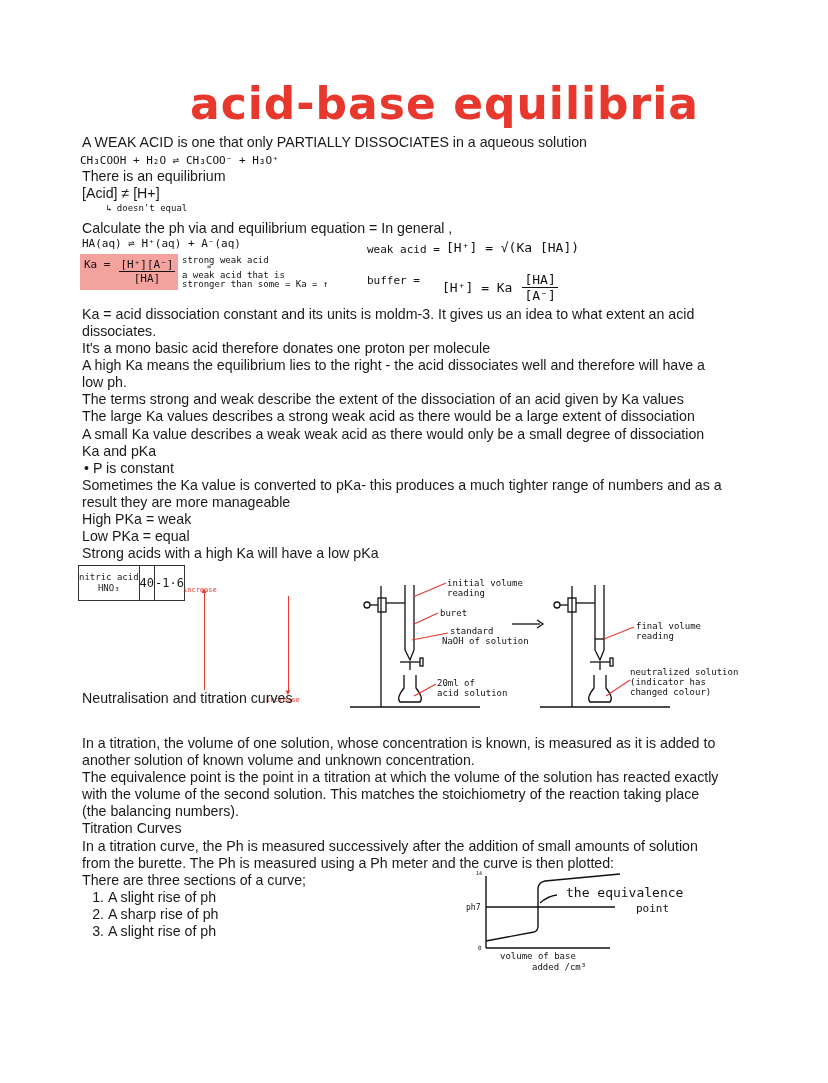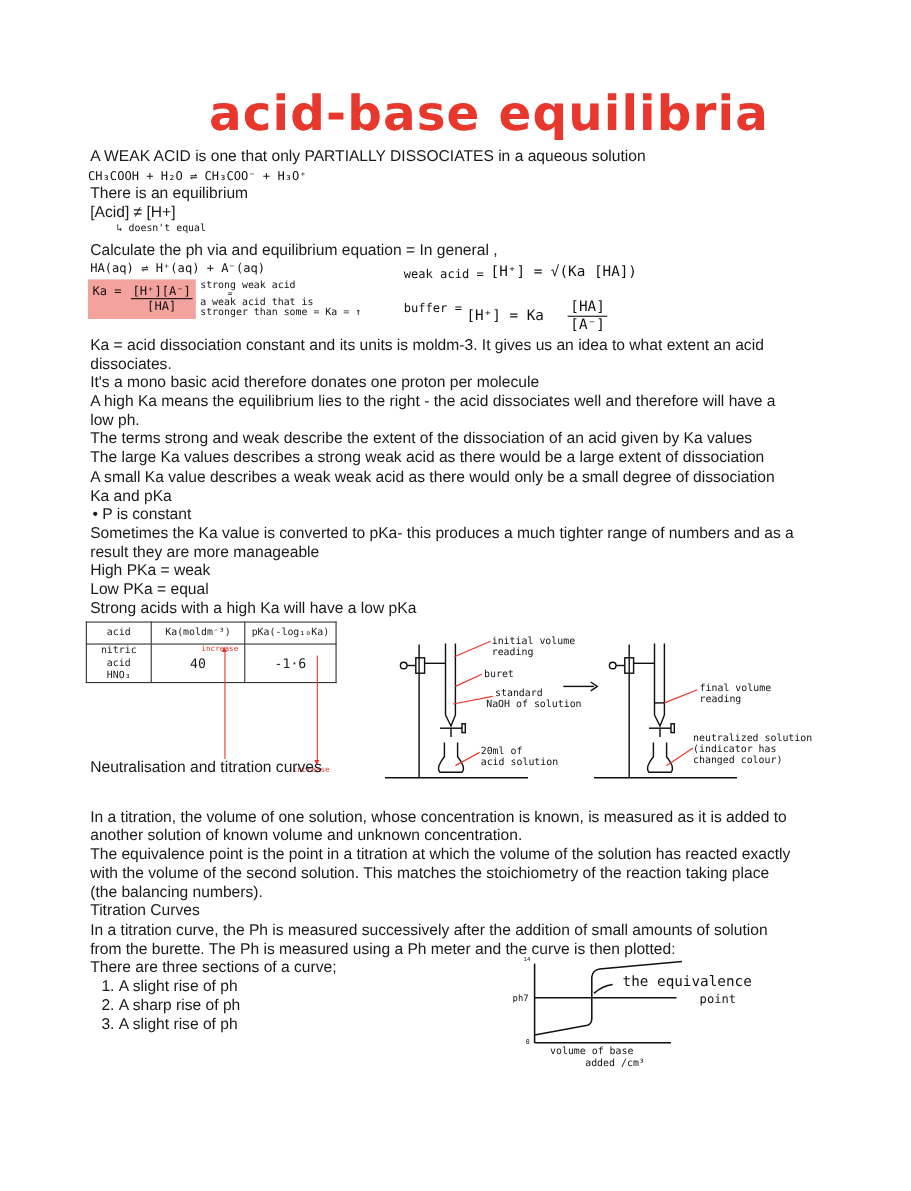--- a/index.html
+++ b/index.html
@@ -50,21 +50,21 @@
   </span>
 </div>
 <div class="abs hand hand-sm" style="left:182px;top:255px">strong weak acid</div>
 <div class="abs hand hand-sm" style="left:207px;top:263px;font-size:7px">=</div>
 <div class="abs hand hand-sm" style="left:182px;top:270px">a weak acid that is</div>
 <div class="abs hand hand-sm" style="left:182px;top:279px">stronger than some = Ka = ↑</div>
 
 <div class="abs hand hand-md" style="left:367px;top:243px">weak acid =</div>
 <div class="abs hand hand-lg" style="left:446px;top:240px">[H⁺] = √(Ka [HA])</div>
 <div class="abs hand hand-md" style="left:367px;top:274px">buffer =</div>
-<div class="abs hand hand-lg" style="left:424px;top:272px;display:flex;align-items:center;gap:22px">
+<div class="abs hand hand-lg" style="left:442px;top:272px;display:flex;align-items:center;gap:10px">
   <span>[H⁺] = Ka</span>
   <span class="frac">
     <span class="num">[HA]</span>
     <span class="den">[A⁻]</span>
   </span>
 </div>
 
 <div class="abs line" style="top:306px">Ka = acid dissociation constant and its units is moldm-3. It gives us an idea to what extent an acid</div>
 <div class="abs line" style="top:323px">dissociates.</div>
 <div class="abs line" style="top:340px">It's a mono basic acid therefore donates one proton per molecule</div>
@@ -76,25 +76,20 @@
 <div class="abs line" style="top:443px">Ka and pKa</div>
 <div class="abs line" style="top:460px;left:84px">•  P is constant</div>
 <div class="abs line" style="top:477px">Sometimes the Ka value is converted to pKa- this produces a much tighter range of numbers and as a</div>
 <div class="abs line" style="top:494px">result they are more manageable</div>
 <div class="abs line" style="top:511px">High PKa = weak</div>
 <div class="abs line" style="top:528px">Low PKa = equal</div>
 <div class="abs line" style="top:545px">Strong acids with a high Ka will have a low pKa</div>
 
 <table class="acid">
   <tbody>
-      <tr style="height:20px">
-    <td style="width:58px">acid</td>
-    <td style="width:84px">Ka(moldm⁻³)</td>
-    <td style="width:82px">pKa(-log₁₀Ka)</td>
-  </tr>
   <tr style="height:35px">
     <td><span>nitric acid</span><br><span>HNO₃</span></td>
     <td class="val">40</td>
     <td class="val">-1·6</td>
   </tr>
 </tbody>
   </table>
 
 <div class="red-line" style="left:204px;top:592px;width:1px;height:98px"></div>
 <div class="abs red" style="left:200px;top:586px;font-size:8px">▲</div>

